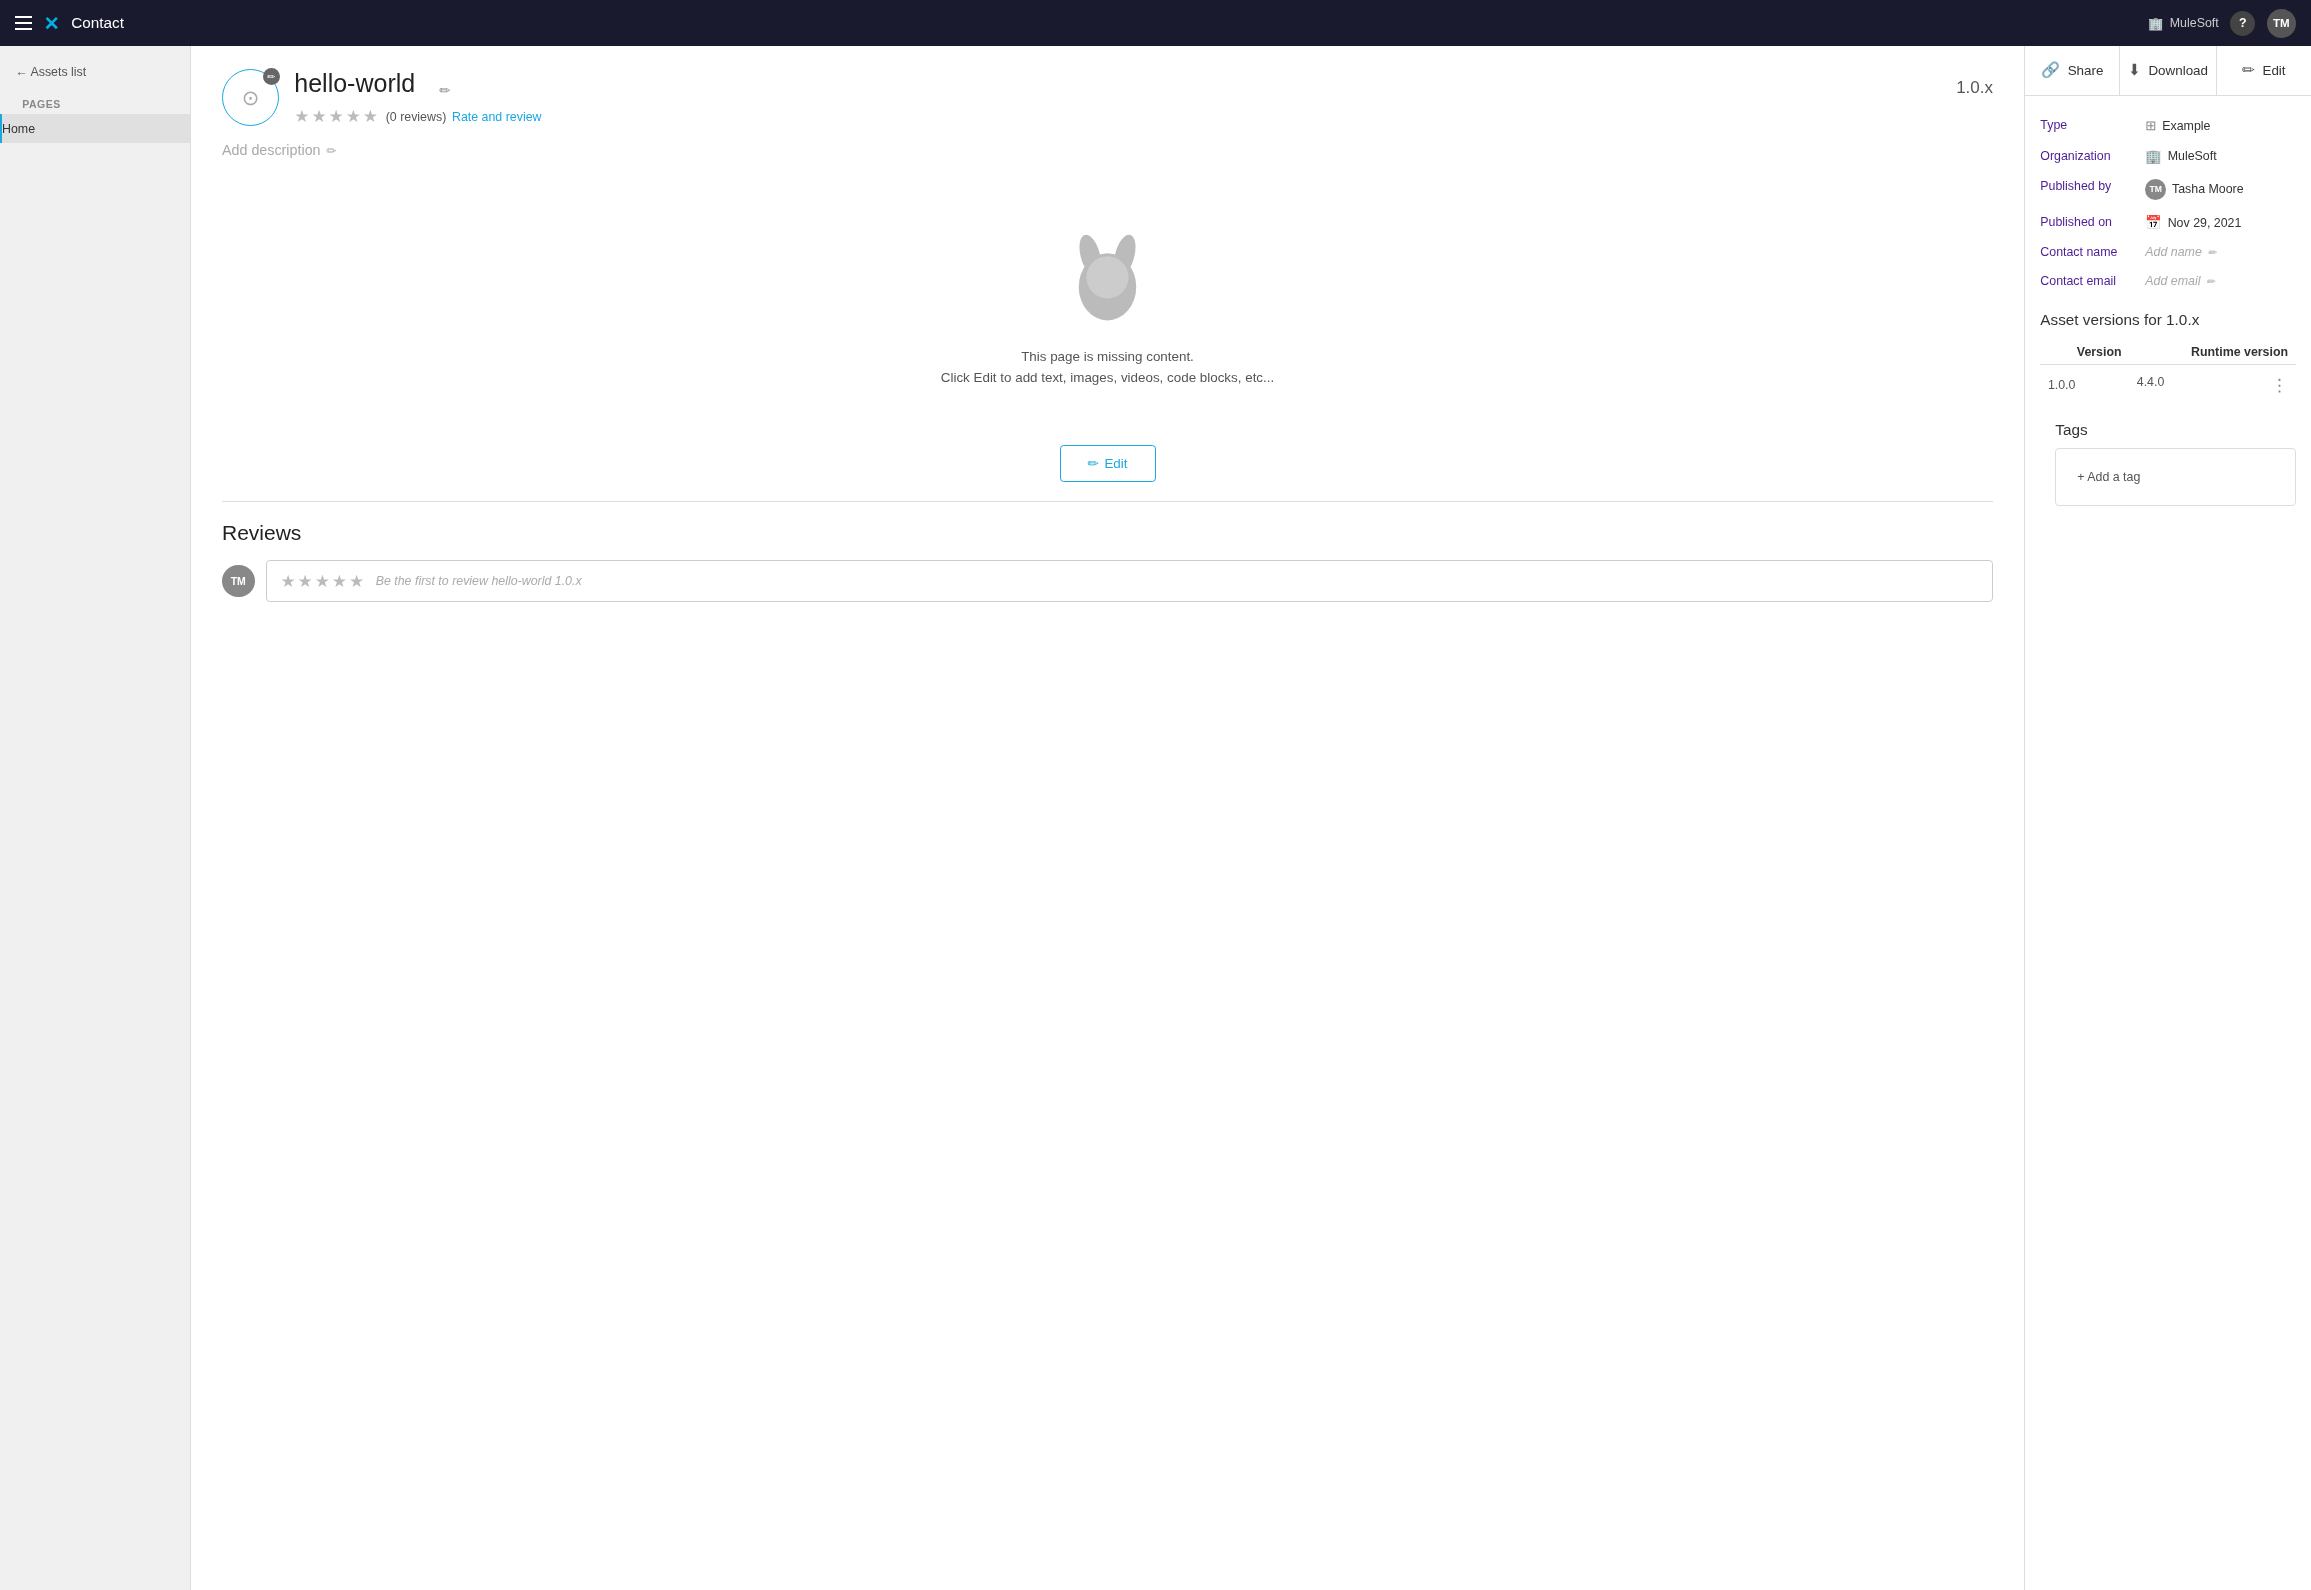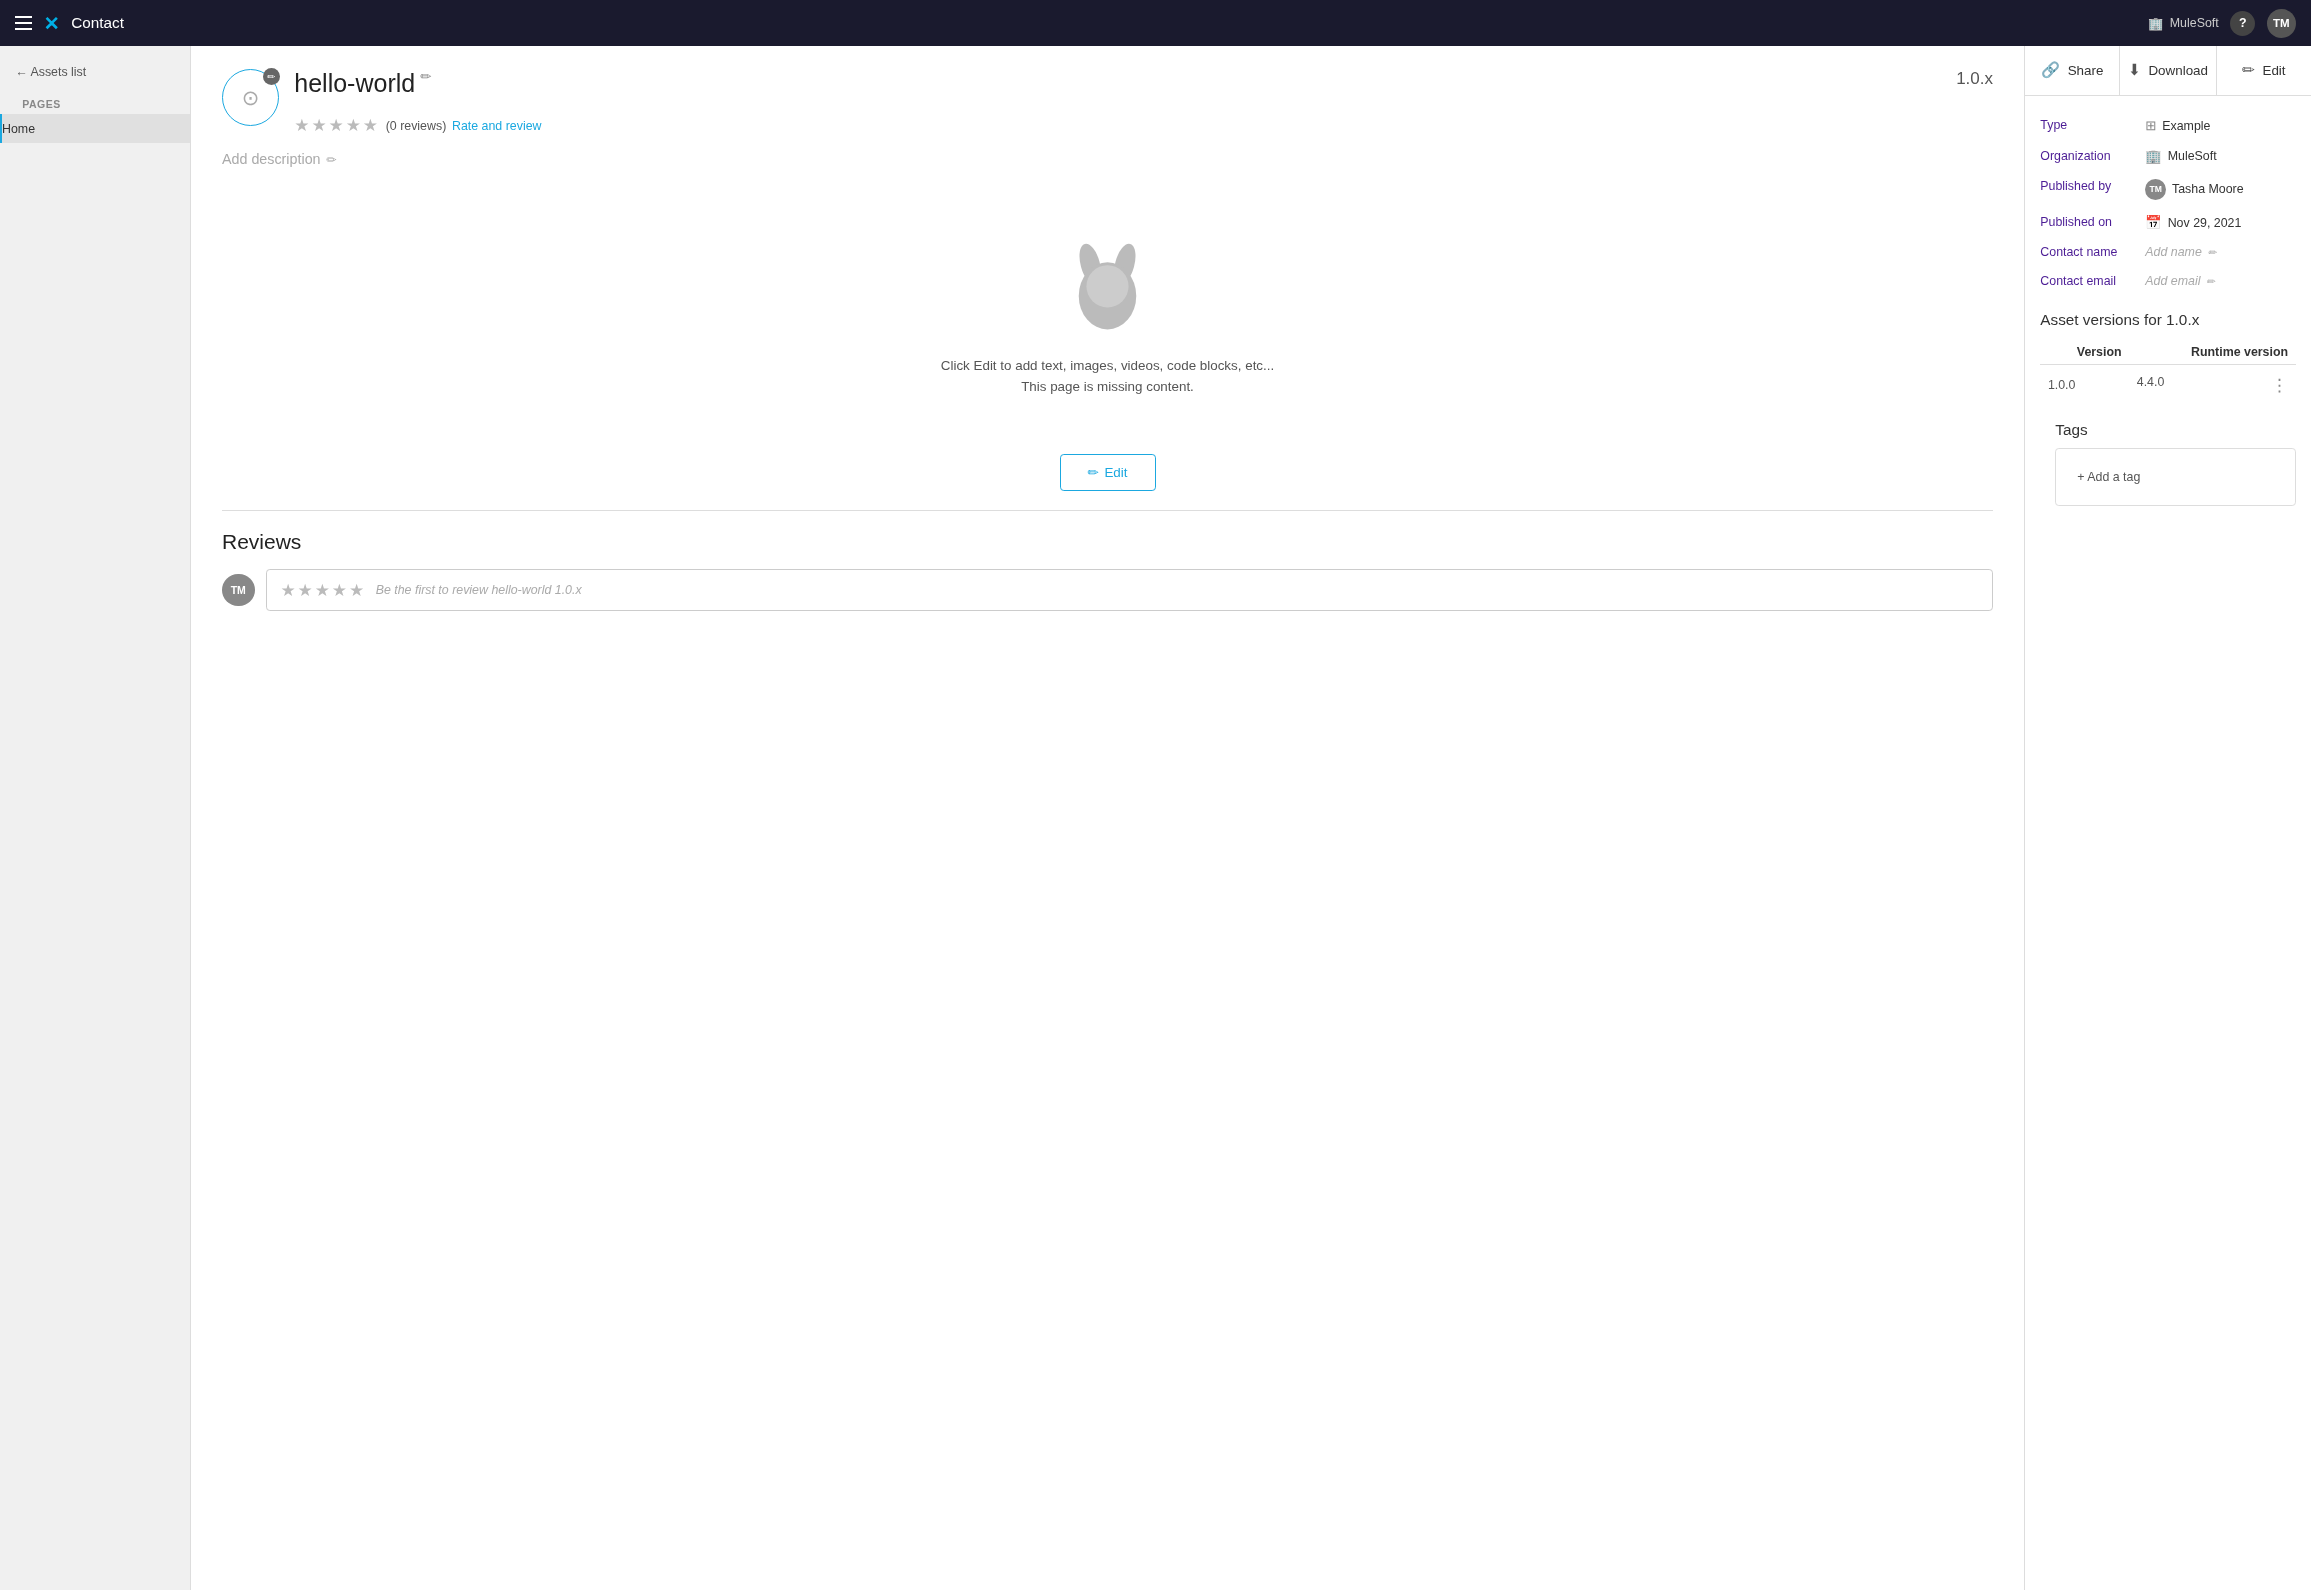--- a/index.html
+++ b/index.html
@@ -53,21 +53,21 @@
     .content-area {
       padding: 23px 31px;
     }
 
     
     .asset-header { display: flex; align-items: flex-start; gap: 15.3px; margin-bottom: 15.3px; }
     .asset-icon-wrap { position: relative; width: 57px; height: 57px; border: 1.9px solid #1ba8e0; border-radius: 50%; display: flex; align-items: center; justify-content: center; flex-shrink: 0; }
     .asset-icon-inner { color: #aaa; font-size: 21px; }
     .asset-icon-badge { position: absolute; top: -1.9px; right: -1.9px; background: #666; border-radius: 50%; width: 17px; height: 17px; display: flex; align-items: center; justify-content: center; color: white; font-size: 9.6px; }
     .asset-title-area { flex: 1; }
-    .asset-title-row { display: flex; align-items: flex-start; gap: 5px; margin-bottom: 17px; }
+    .asset-title-row { display: flex; align-items: flex-end; gap: 24px; margin-bottom: 8px; }
     .asset-name { font-size: 25px; font-weight: 400; color: #222; }
     .edit-icon-small { color: #888; cursor: pointer; font-size: 13.4px; }
     .asset-version { font-size: 17px; color: #555; margin-left: auto; }
     .stars-row { display: flex; align-items: center; gap: 5.7px; }
     .stars { color: #bbb; font-size: 17px; letter-spacing: 1.9px; }
     .review-count { font-size: 12.4px; color: #555; }
     .rate-link { font-size: 12.4px; color: #1ba8e0; cursor: pointer; text-decoration: none; font-weight: 500; }
 
     .description-area { margin: 11.5px 0 19px; color: #aaa; font-size: 14.3px; display: flex; align-items: center; gap: 5.7px; cursor: pointer; }
     .description-area .pencil { font-size: 12.4px; color: #aaa; }
@@ -215,22 +215,22 @@
 
             <ellipse cx="42" cy="42" rx="10" ry="22" fill="#bbb" transform="rotate(-15 42 42)"></ellipse>
             <ellipse cx="78" cy="42" rx="10" ry="22" fill="#bbb" transform="rotate(15 78 42)"></ellipse>
 
             <ellipse cx="60" cy="75" rx="30" ry="35" fill="#bbb"></ellipse>
 
             <circle cx="60" cy="65" r="22" fill="#ccc"></circle>
           </svg>
         </div>
         <div class="empty-text">
+          <div>This page is missing content.</div>
           <div>Click Edit to add text, images, videos, code blocks, etc...</div>
-          <div>This page is missing content.</div>
         </div>
       </div>
 
       <div class="edit-btn-wrap">
         <button class="edit-btn">
           <span>✏</span>
           <span>Edit</span>
         </button>
       </div>
 

